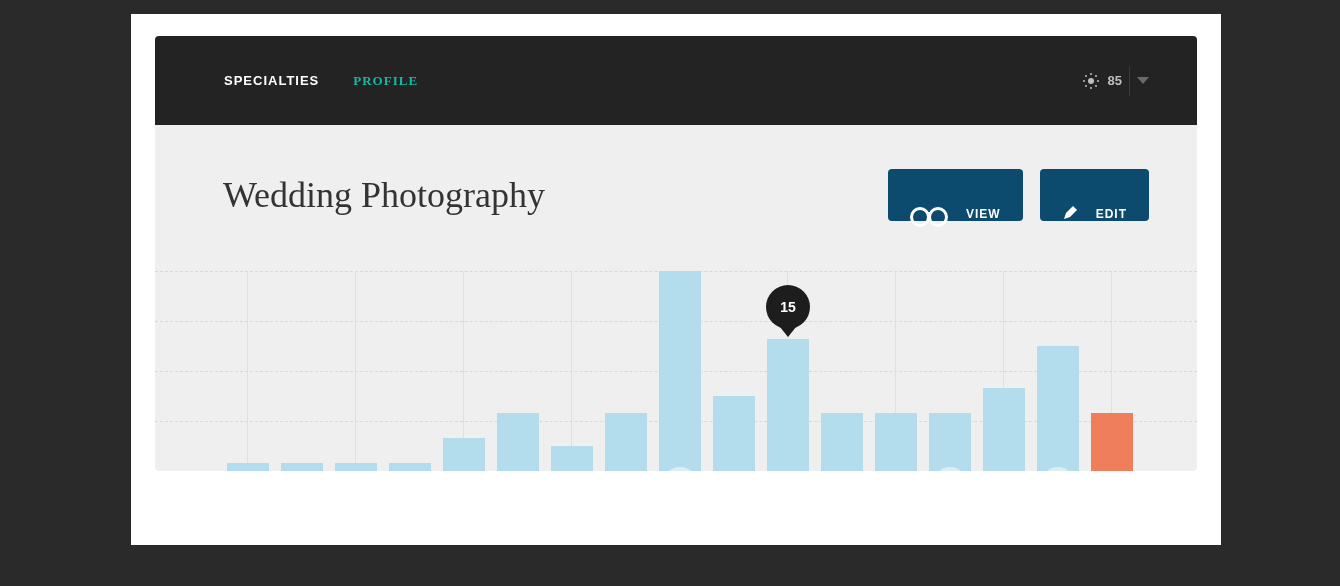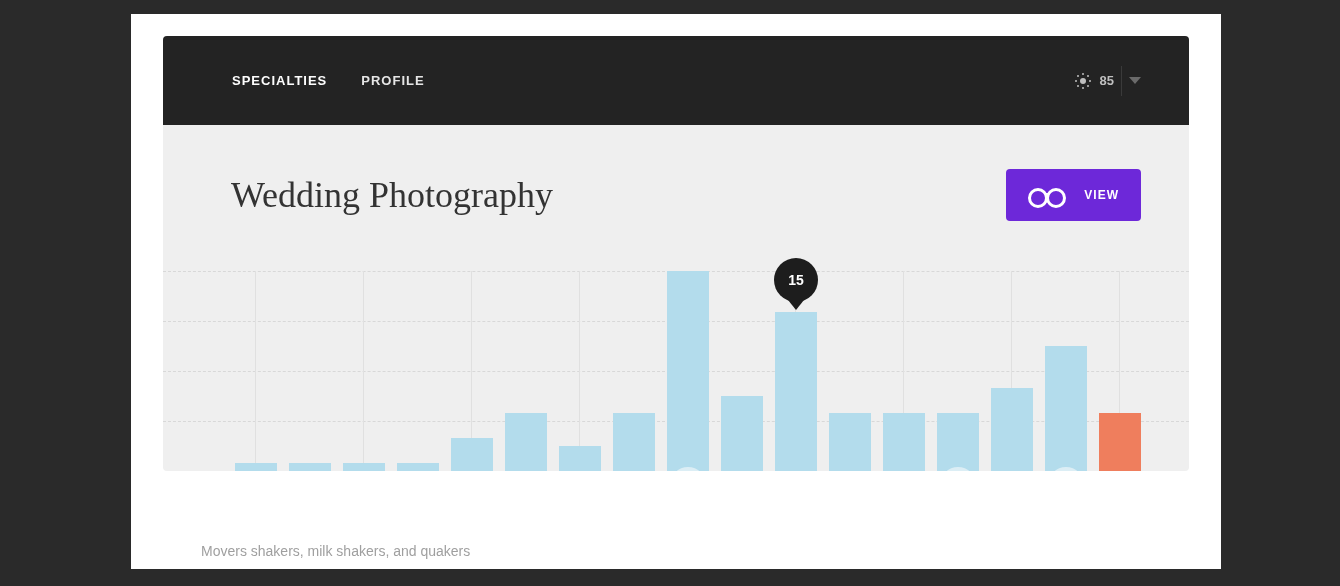--- a/index.html
+++ b/index.html
@@ -11,41 +11,41 @@
       overflow: hidden;
     }
     .outer-frame {
       background: #fff;
       margin: 14px 131px 0;
       width: 1090px;
       padding-top: 22px;
     }
     .inner-panel {
       background: #efefef;
-      margin: 0 32px;
+      margin: 0 24px;
       border-radius: 4px;
       overflow: hidden;
     }
     .header-bar {
       background: #232323;
       height: 89px;
       display: flex;
       align-items: center;
       padding: 0 48px 0 69px;
       justify-content: space-between;
     }
     .header-left { display: flex; gap: 34px; }
     .nav-item {
       font-size: 13px;
       font-weight: 700;
       letter-spacing: 1px;
       cursor: pointer;
     }
     .nav-item.active { color: #fdfdfd; }
-    .nav-item.inactive { color: #e5e5e5; }
+    .nav-item.inactive { color: #14b8a6; font-family: Liberation Serif, serif; }
     .header-right { display: flex; align-items: center; gap: 7px; }
     .weather {
       display: flex;
       align-items: center;
       gap: 10px;
       color: #bfbfbf;
       font-size: 13px;
       font-weight: 600;
     }
     .sun-icon {
@@ -76,25 +76,25 @@
       padding: 44px 48px 0 68px;
     }
     .page-title {
       font-family: Georgia, "Times New Roman", serif;
       font-size: 36px;
       color: #333;
       font-weight: 400;
     }
     .action-buttons { display: flex; gap: 17px; }
     .btn {
-      background: #6d28d9;
+      background: #0c4a6e;
       border-radius: 4px;
       height: 52px;
       display: flex;
-      align-items: center;
+      align-items: flex-end;
       padding: 0 22px;
       gap: 18px;
       cursor: pointer;
       border: none;
     }
     .btn-label {
       color: #fff;
       font-size: 12px;
       font-weight: 700;
       letter-spacing: 1px;
@@ -215,20 +215,28 @@
 
     <div class="title-row">
       <h1 class="page-title">Wedding Photography</h1>
       <div class="action-buttons">
         <button class="btn">
           <span class="glasses-icon">
               <span class="bridge"></span>
             </span>
           <span class="btn-label">VIEW</span>
         </button>
+        <button class="btn">
+          <span class="pencil-icon">
+            <svg width="16" height="16" viewBox="0 0 16 16">
+                <path d="M2 14 L4 8 L11 1 L15 5 L8 12 L2 14 Z" fill="#fff"></path>
+              </svg>
+          </span>
+          <span class="btn-label">EDIT</span>
+        </button>
       </div>
     </div>
 
     <div class="chart-area">
       <div class="gridlines">
         <div class="hline" style="top:0%"></div>
         <div class="hline" style="top:25%"></div>
         <div class="hline" style="top:50%"></div>
         <div class="hline" style="top:75%"></div>
         <div class="vline" style="left:92px"></div>
@@ -247,34 +255,33 @@
           <div class="bar" style="height: 8.33333px;"></div>
           <div class="bar" style="height: 8.33333px;"></div>
           <div class="bar" style="height: 33.3333px;"></div>
           <div class="bar" style="height: 58.3333px;"></div>
           <div class="bar" style="height: 25px;"></div>
           <div class="bar" style="height: 58.3333px;"></div>
           <div class="bar" style="height: 200px;">
             <div class="below-icon"></div>
           </div>
           <div class="bar" style="height: 75px;"></div>
-          <div class="bar" style="height: 159px;">
+          <div class="bar" style="height: 132px;">
             <div class="tooltip">15</div>
           </div>
           <div class="bar" style="height: 58.3333px;"></div>
           <div class="bar" style="height: 58.3333px;"></div>
           <div class="bar" style="height: 58.3333px;">
             <div class="below-icon"></div>
           </div>
           <div class="bar" style="height: 83.3333px;"></div>
           <div class="bar" style="height: 125px;">
             <div class="below-icon"></div>
           </div>
           <div class="bar highlight" style="height: 58.3333px;"></div>
         </div>
     </div>
 
   </div>
 
   <div class="stats-section">
-    <div class="stats-sub">Movers shakers, milk shakers, and quakers</div>
   </div>
 </div>
 
 </body></html>

